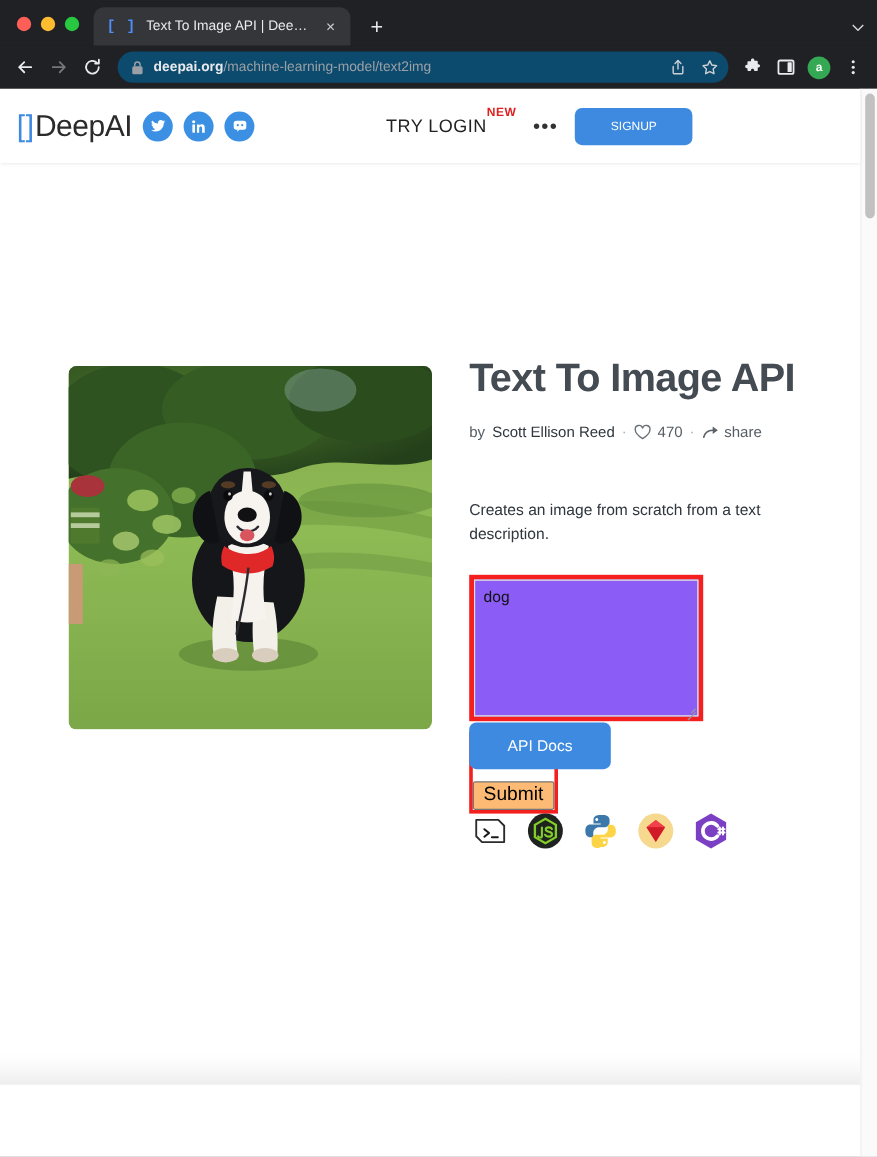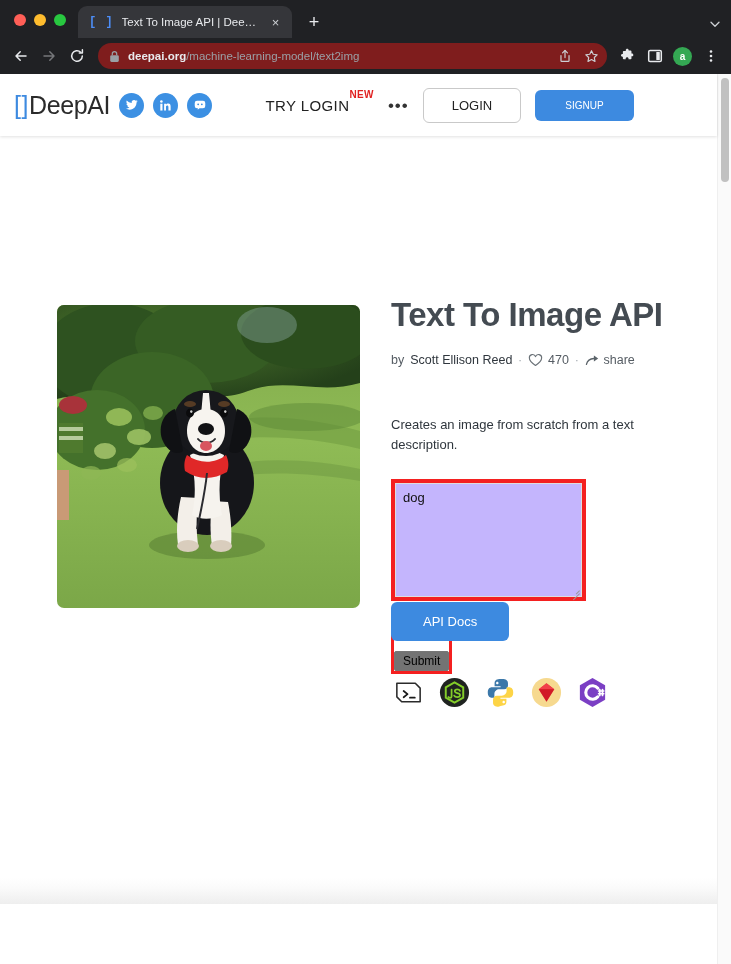--- a/index.html
+++ b/index.html
@@ -56,21 +56,21 @@
     height: 36px; background: #202124;
     display: flex; align-items: center; gap: 2px; padding: 0 8px;
   }
   .navbtn {
     width: 26px; height: 26px; display: flex;
     align-items: center; justify-content: center;
     color: #e8eaed; flex: 0 0 auto;
   }
   .navbtn.disabled { color: #75777a; }
   .omnibox {
-    flex: 1 1 auto; height: 26px; background: #7f1d1d;
+    flex: 1 1 auto; height: 26px; background: #0c4a6e;
     border-radius: 13px; display: flex; align-items: center;
     gap: 8px; padding: 0 4px 0 11px; margin: 0 6px; min-width: 0;
   }
   .lockicon { flex: 0 0 auto; display: flex; align-items: center; }
   .urltext {
     flex: 1 1 auto; font-size: 11.5px; color: #9aa0a6;
     white-space: nowrap; overflow: hidden; min-width: 0;
   }
   .urltext b { color: #e8eaed; font-weight: 700; }
   .omni-icons { display: flex; align-items: center; gap: 2px; flex: 0 0 auto; }
@@ -159,42 +159,42 @@
   .desc {
     margin-top: 48px; font-size: 13px; color: #2f363d;
     line-height: 1.55; max-width: 246px;
   }
 
   .ta-wrap {
     margin-top: 24px; width: 195px; height: 122px;
     border: 4px solid #f42020; background: #fff; position: relative;
   }
   .ta {
-    width: 100%; height: 100%; border: 1px solid #ddd; background: #c4b5fd;
+    width: 100%; height: 100%; border: 1px solid #ddd; background: #8b5cf6;
     font-family: "Liberation Sans", sans-serif; font-size: 13px;
     color: #111; padding: 6px 7px; resize: none; outline: none; display: block;
   }
   .ta-grip {
     position: absolute; right: 2px; bottom: 2px;
     width: 10px; height: 10px; pointer-events: none;
   }
   .ta-grip:before, .ta-grip:after {
     content: ""; position: absolute; background: #9a9a9a; height: 1px;
     transform-origin: right bottom; right: 0;
   }
   .ta-grip:before { width: 9px; bottom: 1px; transform: rotate(-45deg); }
   .ta-grip:after { width: 5px; bottom: 4px; transform: rotate(-45deg); }
 
   .submit-wrap {
     margin-top: 9px; display: inline-block;
     border: 3px solid #f42020; padding: 0; line-height: 0;
   }
   .submit-btn {
-    font-family: "Liberation Sans", sans-serif; font-size: 12px;
-    color: #000; background: #737373;
+    font-family: "Liberation Sans", sans-serif; font-size: 16px;
+    color: #000; background: #fdba74;
     border: 1px solid #767676; border-radius: 2px;
     padding: 2px 8px; line-height: normal; margin-top: 38px;
   }
 
   .api-docs {
     position: absolute; left: 391px; top: 466px;
     background: #3d8ae0; color: #fff; border: none; border-radius: 6px;
     font-size: 13px; padding: 12px 32px;
   }
   .lang-row {
@@ -337,21 +337,20 @@
                 <circle cx="10.1" cy="7.2" r="1.05" fill="#3c90e3"></circle>
               </svg>
           </span>
         </div>
 
         <div class="header-right">
           <div class="zendo">
             <span>TRY LOGIN</span><sup>NEW</sup>
           </div>
           <div class="dots3">•••</div>
-          <button class="btn-login">LOGIN</button>
           <button class="btn-signup">SIGNUP</button>
         </div>
       </div>
 
       <div class="content">
 
         <div class="demo-img">
           <svg viewBox="0 0 303 303" preserveAspectRatio="none">
             <defs>
               <linearGradient id="lawn" x1="0" y1="0" x2="0" y2="1">

